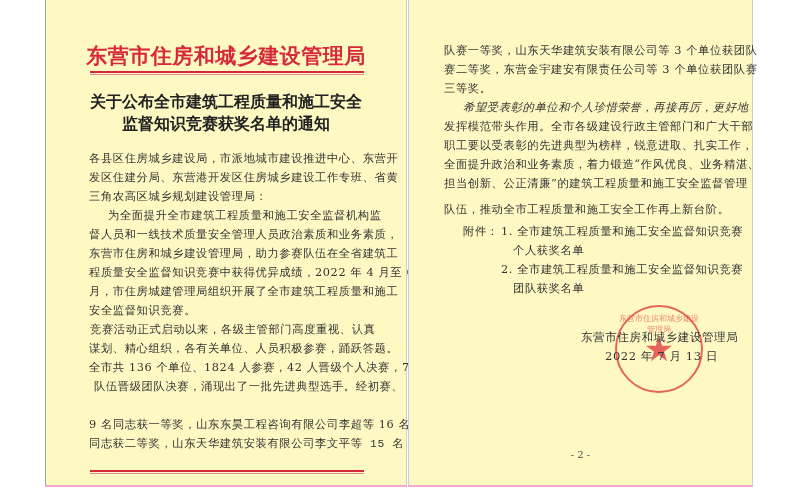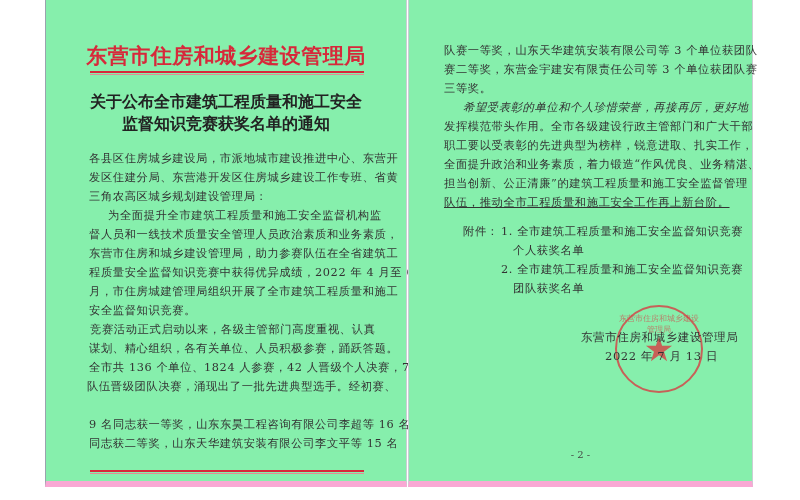--- a/index.html
+++ b/index.html
@@ -1,22 +1,22 @@
 <!DOCTYPE html>
 <html><head>
 <meta charset="utf-8">
 <style>
   html, body { margin:0; padding:0; }
   body {
     width:800px; height:500px; background:#ffffff; position:relative; overflow:hidden;
     font-family: "DejaVu Serif", "Liberation Serif", serif;
   }
   .page {
-    position:absolute; top:0; height:487px; background:#86efac;
-    border-left:1px solid #9aa3ad; border-right:1px solid #c9ced4; border-bottom:6px solid #f9a8d4;
+    position:absolute; top:0; height:487px; background:#fef9c3;
+    border-left:1px solid #9aa3ad; border-right:1px solid #c9ced4; border-bottom:2px solid #f9a8d4;
     box-sizing:border-box;
   }
   #page1 { left:45px; width:362px; }
   #page2 { left:408px; width:345px; border-left:1px solid #c9ced4; }
   .abs { position:absolute; }
   .issuer {
     left:0; width:100%; top:42px; text-align:center; color:#d7283a;
     font-size:21px; font-weight:bold; letter-spacing:0.5px; white-space:nowrap;
   }
   .redline1 { left:44px; width:274px; top:71px; height:2px; background:#d7283a; }
@@ -60,38 +60,38 @@
   <div class="abs line" style="left:43px; top:170px;">发区住建分局、东营港开发区住房城乡建设工作专班、省黄</div>
   <div class="abs line" style="left:62px; top:208px;">为全面提升全市建筑工程质量和施工安全监督机构监</div>
   <div class="abs line" style="left:43px; top:227px;">督人员和一线技术质量安全管理人员政治素质和业务素质，</div>
   <div class="abs line" style="left:43px; top:246px;">东营市住房和城乡建设管理局，助力参赛队伍在全省建筑工</div>
   <div class="abs line" style="left:43px; top:265px;">程质量安全监督知识竞赛中获得优异成绩，2022 年 4 月至 6</div>
   <div class="abs line" style="left:43px; top:284px;">月，市住房城建管理局组织开展了全市建筑工程质量和施工</div>
   <div class="abs line" style="left:43px; top:303px;">安全监督知识竞赛。</div>
   <div class="abs line" style="left:44px; top:322px;text-align:right;">竞赛活动正式启动以来，各级主管部门高度重视、认真</div>
   <div class="abs line" style="left:43px; top:341px;">谋划、精心组织，各有关单位、人员积极参赛，踊跃答题。</div>
   <div class="abs line" style="left:43px; top:360px;">全市共 136 个单位、1824 人参赛，42 人晋级个人决赛，7 支</div>
-  <div class="abs line" style="left:41px; top:379px;">队伍晋级团队决赛，涌现出了一批先进典型选手。经初赛、</div>
+  <div class="abs line" style="left:48px; top:379px;">队伍晋级团队决赛，涌现出了一批先进典型选手。经初赛、</div>
   <div class="abs line" style="left:43px; top:417px;">9 名同志获一等奖，山东东昊工程咨询有限公司李超等 16 名</div>
-  <div class="abs line" style="left:43px; top:436px;">同志获二等奖，山东天华建筑安装有限公司李文平等 15 名</div>
+  <div class="abs line" style="left:43px; top:436px;font-family:Liberation Mono, monospace;">同志获二等奖，山东天华建筑安装有限公司李文平等 15 名</div>
 
   <div class="abs footline1" style="top:470px;"></div>
   <div class="abs footline2" style="top:473px;"></div>
 </div>
 
 <div class="page" id="page2">
   <div class="abs line" style="left:35px; top:43px;">队赛一等奖，山东天华建筑安装有限公司等 3 个单位获团队</div>
   <div class="abs line" style="left:35px; top:62px;">赛二等奖，东营金宇建安有限责任公司等 3 个单位获团队赛</div>
   <div class="abs line" style="left:35px; top:81px;">三等奖。</div>
   <div class="abs line" style="left:54px; top:100px;font-style:italic;">希望受表彰的单位和个人珍惜荣誉，再接再厉，更好地</div>
   <div class="abs line" style="left:35px; top:119px;">发挥模范带头作用。全市各级建设行政主管部门和广大干部</div>
   <div class="abs line" style="left:35px; top:138px;">职工要以受表彰的先进典型为榜样，锐意进取、扎实工作，</div>
   <div class="abs line" style="left:35px; top:157px;">全面提升政治和业务素质，着力锻造“作风优良、业务精湛、</div>
   <div class="abs line" style="left:35px; top:176px;">担当创新、公正清廉”的建筑工程质量和施工安全监督管理</div>
-  <div class="abs line" style="left:35px; top:195px;text-decoration:underline;">队伍，推动全市工程质量和施工安全工作再上新台阶。</div>
+  <div class="abs line" style="left:35px; top:202px;">队伍，推动全市工程质量和施工安全工作再上新台阶。</div>
 
   <div class="abs line" style="left:54px; top:224px;">附件：</div>
   <div class="abs line" style="left:92px; top:224px;">1. 全市建筑工程质量和施工安全监督知识竞赛</div>
   <div class="abs line" style="left:104px; top:243px;">个人获奖名单</div>
   <div class="abs line" style="left:92px; top:262px;">2. 全市建筑工程质量和施工安全监督知识竞赛</div>
   <div class="abs line" style="left:104px; top:281px;">团队获奖名单</div>
 
   <div class="abs seal">
     <div class="seal-text">东营市住房和城乡建设管理局</div>
     <div class="seal-star">★</div>

